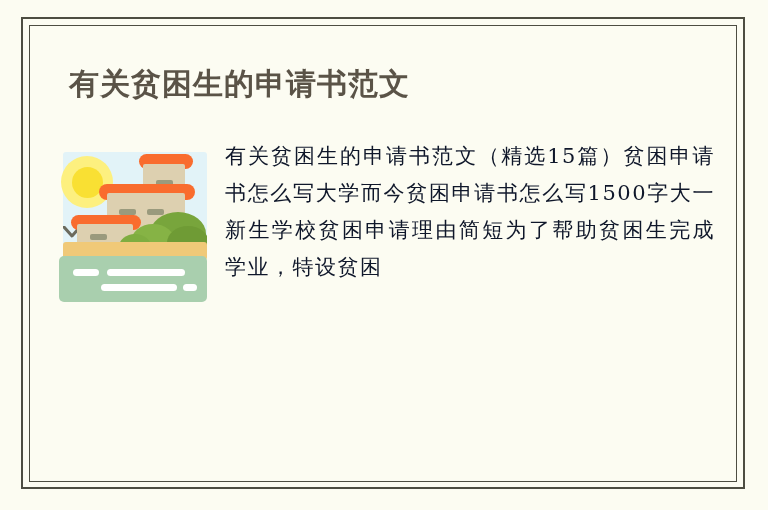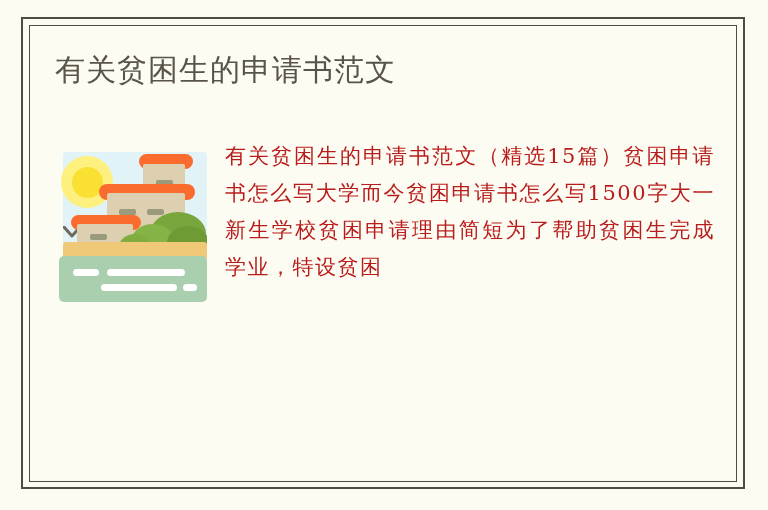--- a/index.html
+++ b/index.html
@@ -49,23 +49,23 @@
     width: 660px;
     height: 410px;
   }
 
   .page-title {
     font-family: "Liberation Sans", "DejaVu Sans", sans-serif;
     font-size: 30px;
     line-height: 40px;
     color: #5a5347;
     letter-spacing: 1px;
-    margin: 0;
+    margin: 14px;
     padding: 0;
-    font-weight: 400;
+    font-weight: 700;
     white-space: nowrap;
   }
 
   .article-body {
     position: absolute;
     left: 0;
     top: 88px;
     width: 660px;
     display: block;
   }
@@ -191,21 +191,21 @@
   .line-1 { left: 14px; top: 13px; width: 26px; }
   .line-2 { left: 48px; top: 13px; width: 78px; }
   .line-3 { left: 42px; top: 28px; width: 76px; }
   .line-4 { left: 124px;top: 28px; width: 14px; }
 
   
   .body-text {
     font-family: "DejaVu Serif", "Liberation Serif", serif;
     font-size: 21px;
     line-height: 37px;
-    color: #b91c1c;
+    color: #0f172a;
     letter-spacing: 1.5px;
     text-align: justify;
     margin: 0;
     padding: 0;
   }
 </style>
 </head>
 <body>
 
 <div id="page">

